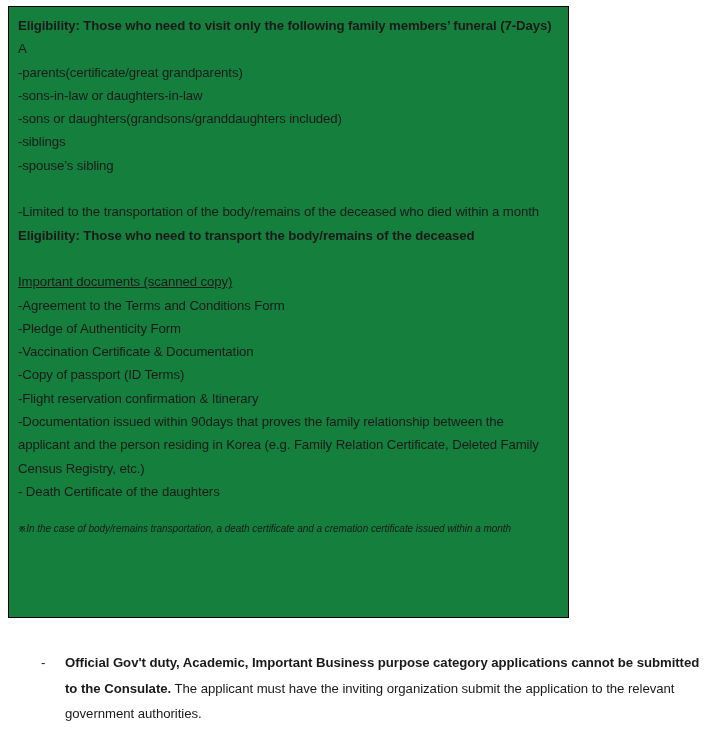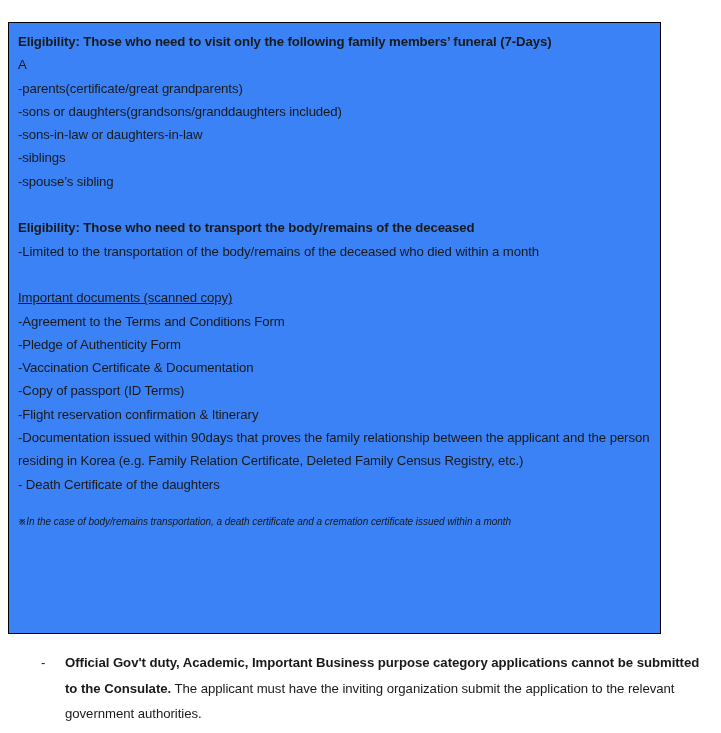--- a/index.html
+++ b/index.html
@@ -22,27 +22,26 @@
     width: 721px;
     height: 733px;
     box-sizing: border-box;
   }
 
   
   .info-box {
     position: absolute;
     left: 8px;
     top: 6px;
-    width: 653px;
+    width: 561px;
     height: 612px;
     box-sizing: border-box;
     border: 1px solid #000000;
-    background: #3b82f6;
+    background: #15803d;
     padding: 7px 9px 6px 9px;
-    margin-top: 16px;
   }
 
   .line {
     font-size: 13.2px;
     line-height: 23.3px;
     white-space: pre;
     letter-spacing: -0.1px;
   }
 
   .line.wrap {
@@ -108,29 +107,29 @@
 
 <div class="page">
 
   <div class="info-box">
 
     <div class="line bold">Eligibility: Those who need to visit only the following family members’ funeral (7-Days)</div>
 
     <div class="line">A</div>
 
     <div class="line">-parents(certificate/great grandparents)</div>
+    <div class="line">-sons-in-law or daughters-in-law</div>
     <div class="line">-sons or daughters(grandsons/granddaughters included)</div>
-    <div class="line">-sons-in-law or daughters-in-law</div>
     <div class="line">-siblings</div>
     <div class="line">-spouse’s sibling</div>
 
     <div class="spacer"></div>
 
+    <div class="line">-Limited to the transportation of the body/remains of the deceased who died within a month</div>
     <div class="line bold">Eligibility: Those who need to transport the body/remains of the deceased</div>
-    <div class="line">-Limited to the transportation of the body/remains of the deceased who died within a month</div>
 
     <div class="spacer"></div>
 
     <div class="line underline">Important documents (scanned copy)</div>
 
     <div class="line">-Agreement to the Terms and Conditions Form</div>
     <div class="line">-Pledge of Authenticity Form</div>
     <div class="line">-Vaccination Certificate &amp; Documentation</div>
     <div class="line">-Copy of passport (ID Terms)</div>
     <div class="line">-Flight reservation confirmation &amp; Itinerary</div>

